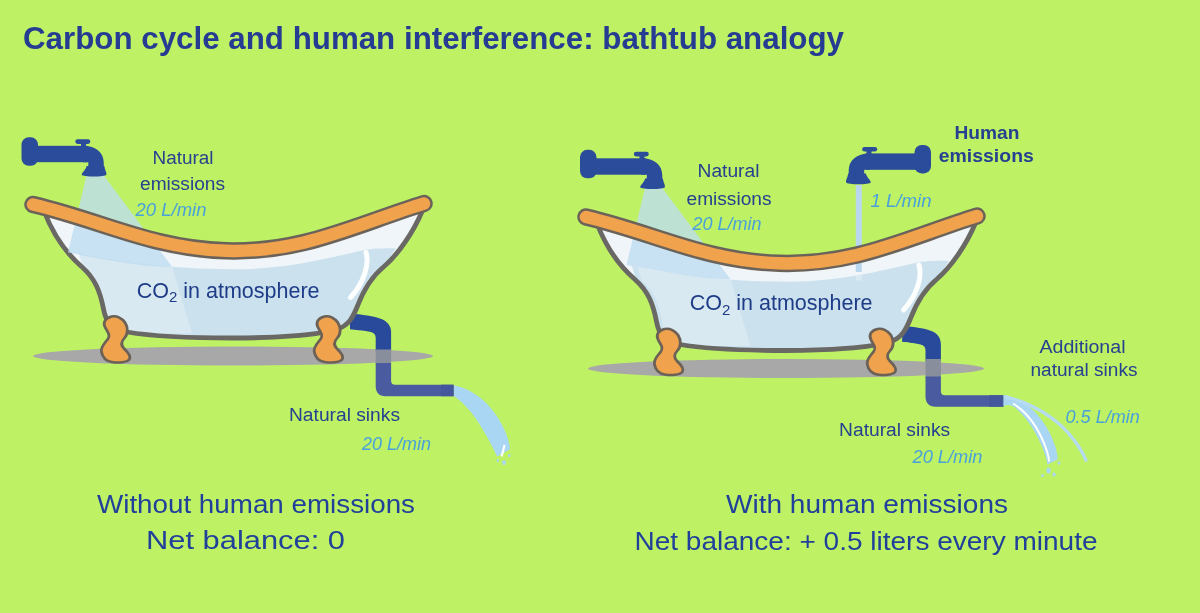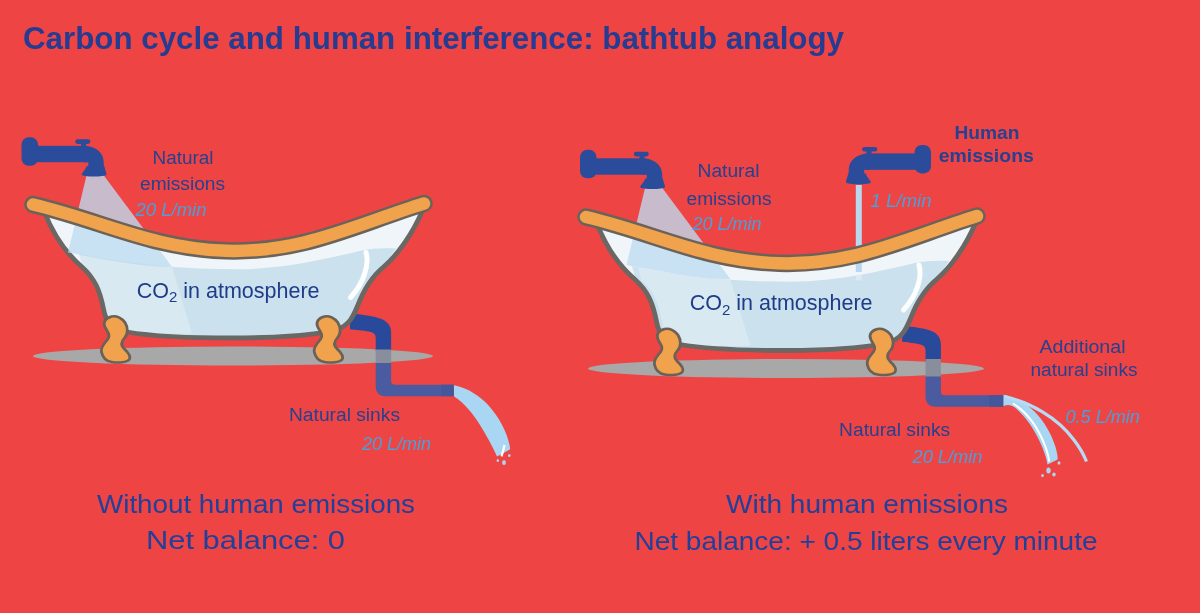--- a/index.html
+++ b/index.html
@@ -1,16 +1,16 @@
 <!DOCTYPE html>
 <html><head>
 <meta charset="utf-8">
 <style>
   html,body{margin:0;padding:0;background:#ffffff;}
-  .page{width:1200px;height:613px;position:relative;overflow:hidden;background:#ef4444;}
+  .page{width:1200px;height:613px;position:relative;overflow:hidden;background:#bef264;}
   text{font-family:"Liberation Sans",sans-serif;}
 </style>
 </head>
 <body>
 <div class="page">
 <svg width="1200" height="613" viewBox="0 0 1200 613" xmlns="http://www.w3.org/2000/svg">
 <defs>
   <path id="bodyshape" d="M 44 211
     C 54 237, 67 254, 82 267
     C 95 278.5, 100 291, 103.5 309

